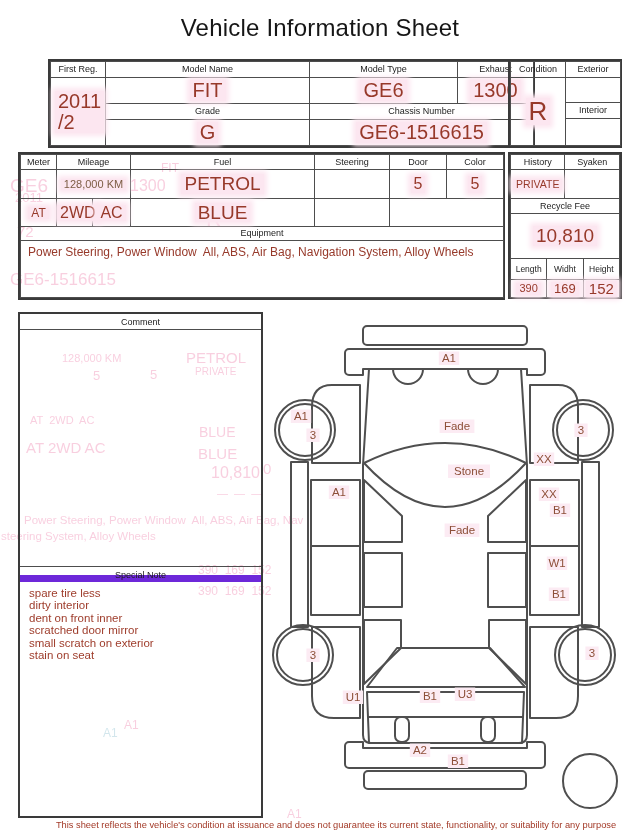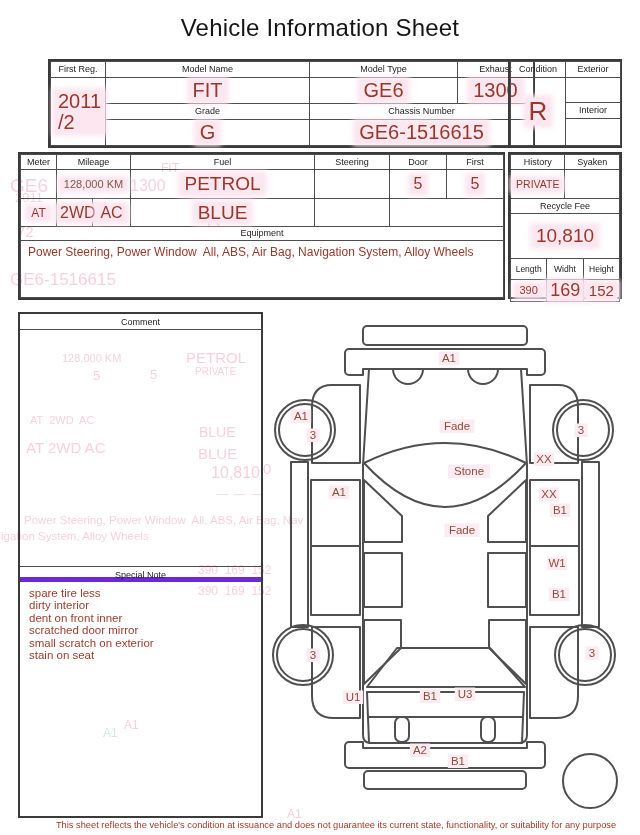--- a/index.html
+++ b/index.html
@@ -17,21 +17,21 @@
   .hdr { font-size:9px; color:#1c1c1c; line-height:1; }
   .val { color:#97392a; }
   .val-brown { color:#7d5c44; }
   .hl { background:#fce6f0; box-shadow:0 0 5px 3px #fce6f0; display:inline-block; line-height:1.05; padding:0 3px; }
   .eq-cell { text-align:left; vertical-align:top; padding:4px 7px; font-size:12px; white-space:pre-wrap; }
   .firstreg { text-align:left; padding-left:4px; font-size:20px; line-height:1.02; }
   .leftbox { position:absolute; left:18px; top:312px; width:245px; height:506px; border:2px solid #3a3a3a; box-sizing:border-box; z-index:2; }
   .sec-title { height:16px; text-align:center; font-size:9px; color:#1c1c1c; padding-top:3px; box-sizing:border-box; }
   .comment-title { border-bottom:1px solid #4d4d4d; }
   .comment-body { height:236px; position:relative; }
-  .note-title { border-top:1px solid #4d4d4d; border-bottom:5px solid #6d28d9; }
+  .note-title { border-top:1px solid #4d4d4d; border-bottom:7px solid #6d28d9; }
   .note-body { padding:5px 0 0 9px; font-size:11.5px; line-height:12.4px; color:#9e3c2b; }
   .footer {
     position:absolute; top:820px; left:0; width:100%; text-align:center;
     font-size:9.3px; color:#a33a28; z-index:2;padding-left:16px;
   }
   #ghost-layer { position:absolute; inset:0; z-index:1; pointer-events:none; }
   .ghost {
     position:absolute; color:#f5b3cd; opacity:0.62; white-space:pre;
     filter:blur(0.4px); font-weight:500; line-height:1;
   }
@@ -56,21 +56,21 @@
       <span class="ghost" style="left: 150px; top: 368px; font-size: 13px;">5</span>
       <span class="ghost" style="left: 195px; top: 367px; font-size: 10px;">PRIVATE</span>
       <span class="ghost" style="left: 30px; top: 415px; font-size: 11px;">AT  2WD  AC</span>
       <span class="ghost" style="left: 199px; top: 425px; font-size: 14px;">BLUE</span>
       <span class="ghost" style="left: 26px; top: 440px; font-size: 15px;">AT 2WD AC</span>
       <span class="ghost" style="left: 198px; top: 446px; font-size: 15px;">BLUE</span>
       <span class="ghost" style="left: 211px; top: 465px; font-size: 16px;">10,810</span>
       <span class="ghost" style="left: 263px; top: 461px; font-size: 15px;">0</span>
       <span class="ghost" style="left: 217px; top: 488px; font-size: 11px;">—  —  —</span>
       <span class="ghost" style="left: 24px; top: 515px; font-size: 11.5px;">Power Steering, Power Window  All, ABS, Air Bag, Nav</span>
-      <span class="ghost" style="left: 1px; top: 531px; font-size: 11.5px;">igation System, Alloy Wheels</span>
+      <span class="ghost" style="left: 1px; top: 531px; font-size: 11.5px;">steering System, Alloy Wheels</span>
       <span class="ghost" style="left: 198px; top: 564px; font-size: 12px;">390  169  152</span>
       <span class="ghost" style="left: 198px; top: 585px; font-size: 12px;">390  169  152</span>
       <span class="ghost" style="left: 124px; top: 719px; font-size: 12px;">A1</span>
       <span class="ghost" style="left: 103px; top: 727px; font-size: 12px; color: rgb(185, 216, 226);">A1</span>
       <span class="ghost" style="left: 287px; top: 808px; font-size: 12px;">A1</span>
     </div>
 
   <div class="title">Vehicle Information Sheet</div>
 
   <div class="box" style="left:18px; top:59px; width:487px; height:89px;margin-left:30px;">
@@ -145,21 +145,21 @@
           <col style="width:57px">
           <col style="width:57px">
         </colgroup>
       <tbody>
           <tr style="height:15px">
         <td class="hdr">Meter</td>
         <td colspan="2" class="hdr">Mileage</td>
         <td class="hdr">Fuel</td>
         <td class="hdr">Steering</td>
         <td class="hdr">Door</td>
-        <td class="hdr">First</td>
+        <td class="hdr">Color</td>
       </tr>
       <tr style="height:29px">
         <td class="val"></td>
         <td colspan="2" class="val-brown" style="font-size:11px"><span class="hl">128,000 KM</span></td>
         <td class="val" style="font-size:19px"><span class="hl">PETROL</span></td>
         <td class="val"></td>
         <td class="val" style="font-size:16px"><span class="hl">5</span></td>
         <td class="val" style="font-size:16px"><span class="hl">5</span></td>
       </tr>
       <tr style="height:28px">
@@ -205,21 +205,21 @@
       <tr style="height:45px">
         <td colspan="6" class="val" style="font-size:19px"><span class="hl">10,810</span></td>
       </tr>
       <tr style="height:21px">
         <td colspan="2" class="hdr" style="font-size:8.5px">Length</td>
         <td colspan="2" class="hdr" style="font-size:8.5px">Widht</td>
         <td colspan="2" class="hdr" style="font-size:8.5px">Height</td>
       </tr>
       <tr>
         <td colspan="2" class="val" style="font-size:11px"><span class="hl">390</span></td>
-        <td colspan="2" class="val" style="font-size:18px"><span class="hl">169</span></td>
+        <td colspan="2" class="val" style="font-size:13px"><span class="hl">169</span></td>
         <td colspan="2" class="val" style="font-size:15px"><span class="hl">152</span></td>
       </tr>
     </tbody>
       </table>
   </div>
 
   <div class="leftbox">
     <div class="sec-title comment-title">Comment</div>
     <div class="comment-body"></div>
     <div class="sec-title note-title">Special Note</div>

